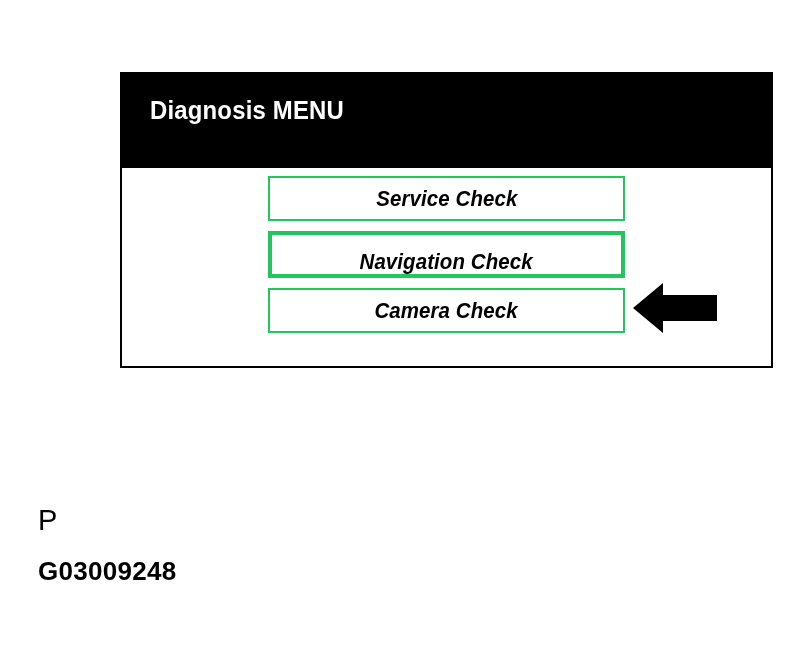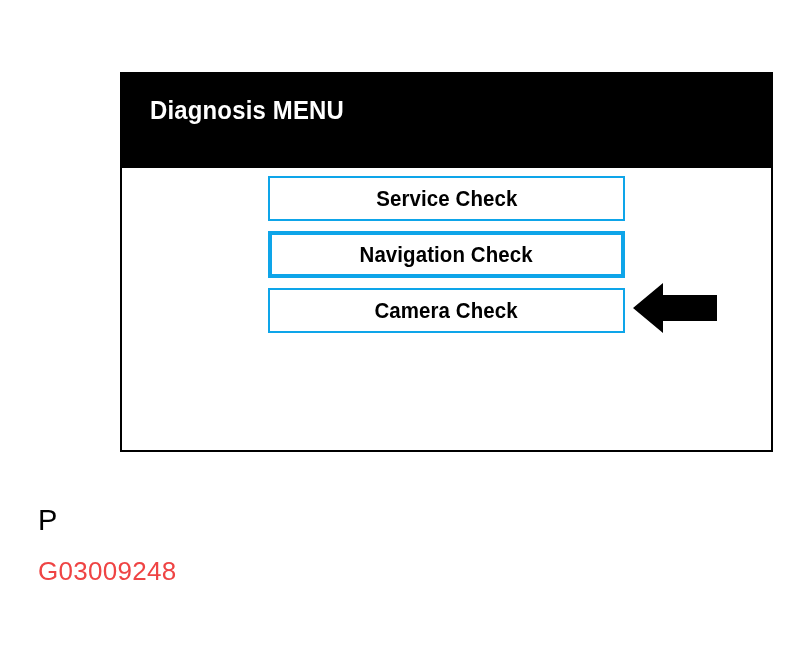--- a/index.html
+++ b/index.html
@@ -16,21 +16,21 @@
     font-family: "Liberation Sans", "DejaVu Sans", sans-serif;
     -webkit-font-smoothing: none;
   }
 
   
   #device-panel {
     position: absolute;
     left: 120px;
     top: 72px;
     width: 653px;
-    height: 380px;
+    height: 296px;
     box-sizing: border-box;
     border: 2px solid #000000;
     background: #ffffff;
   }
 
   #panel-header {
     position: absolute;
     left: 0;
     top: 0;
     width: 100%;
@@ -59,30 +59,32 @@
     top: 102px;
     width: 357px;
   }
 
   .menu-button {
     position: relative;
     box-sizing: border-box;
     width: 357px;
     height: 45px;
     margin-bottom: 10px;
-    border: 2px solid #0ea5e9;
+    border: 2px solid #22c55e;
     background: #ffffff;
     display: flex;
     align-items: center;
     justify-content: center;
     cursor: pointer;
+    font-style: italic;
   }
   .menu-button.selected {
     border-width: 4px;
     height: 47px;
+    align-items: flex-end;
   }
 
   .menu-button-label {
     font-size: 22px;
     font-weight: bold;
     color: #000000;
     line-height: 24px;
     white-space: nowrap;
     transform: scaleX(0.93);
     letter-spacing: 0.1px;
@@ -106,22 +108,22 @@
     font-size: 29px;
     font-weight: normal;
     color: #000000;
     line-height: 32px;
   }
   #caption-code {
     position: absolute;
     left: 38px;
     top: 556px;
     font-size: 26px;
-    font-weight: normal;
-    color: #ef4444;
+    font-weight: bold;
+    color: #000000;
     line-height: 30px;
     letter-spacing: 0.3px;
   }
 </style>
 </head>
 <body>
 
 <div id="device-panel">
 
   <div id="panel-header">

